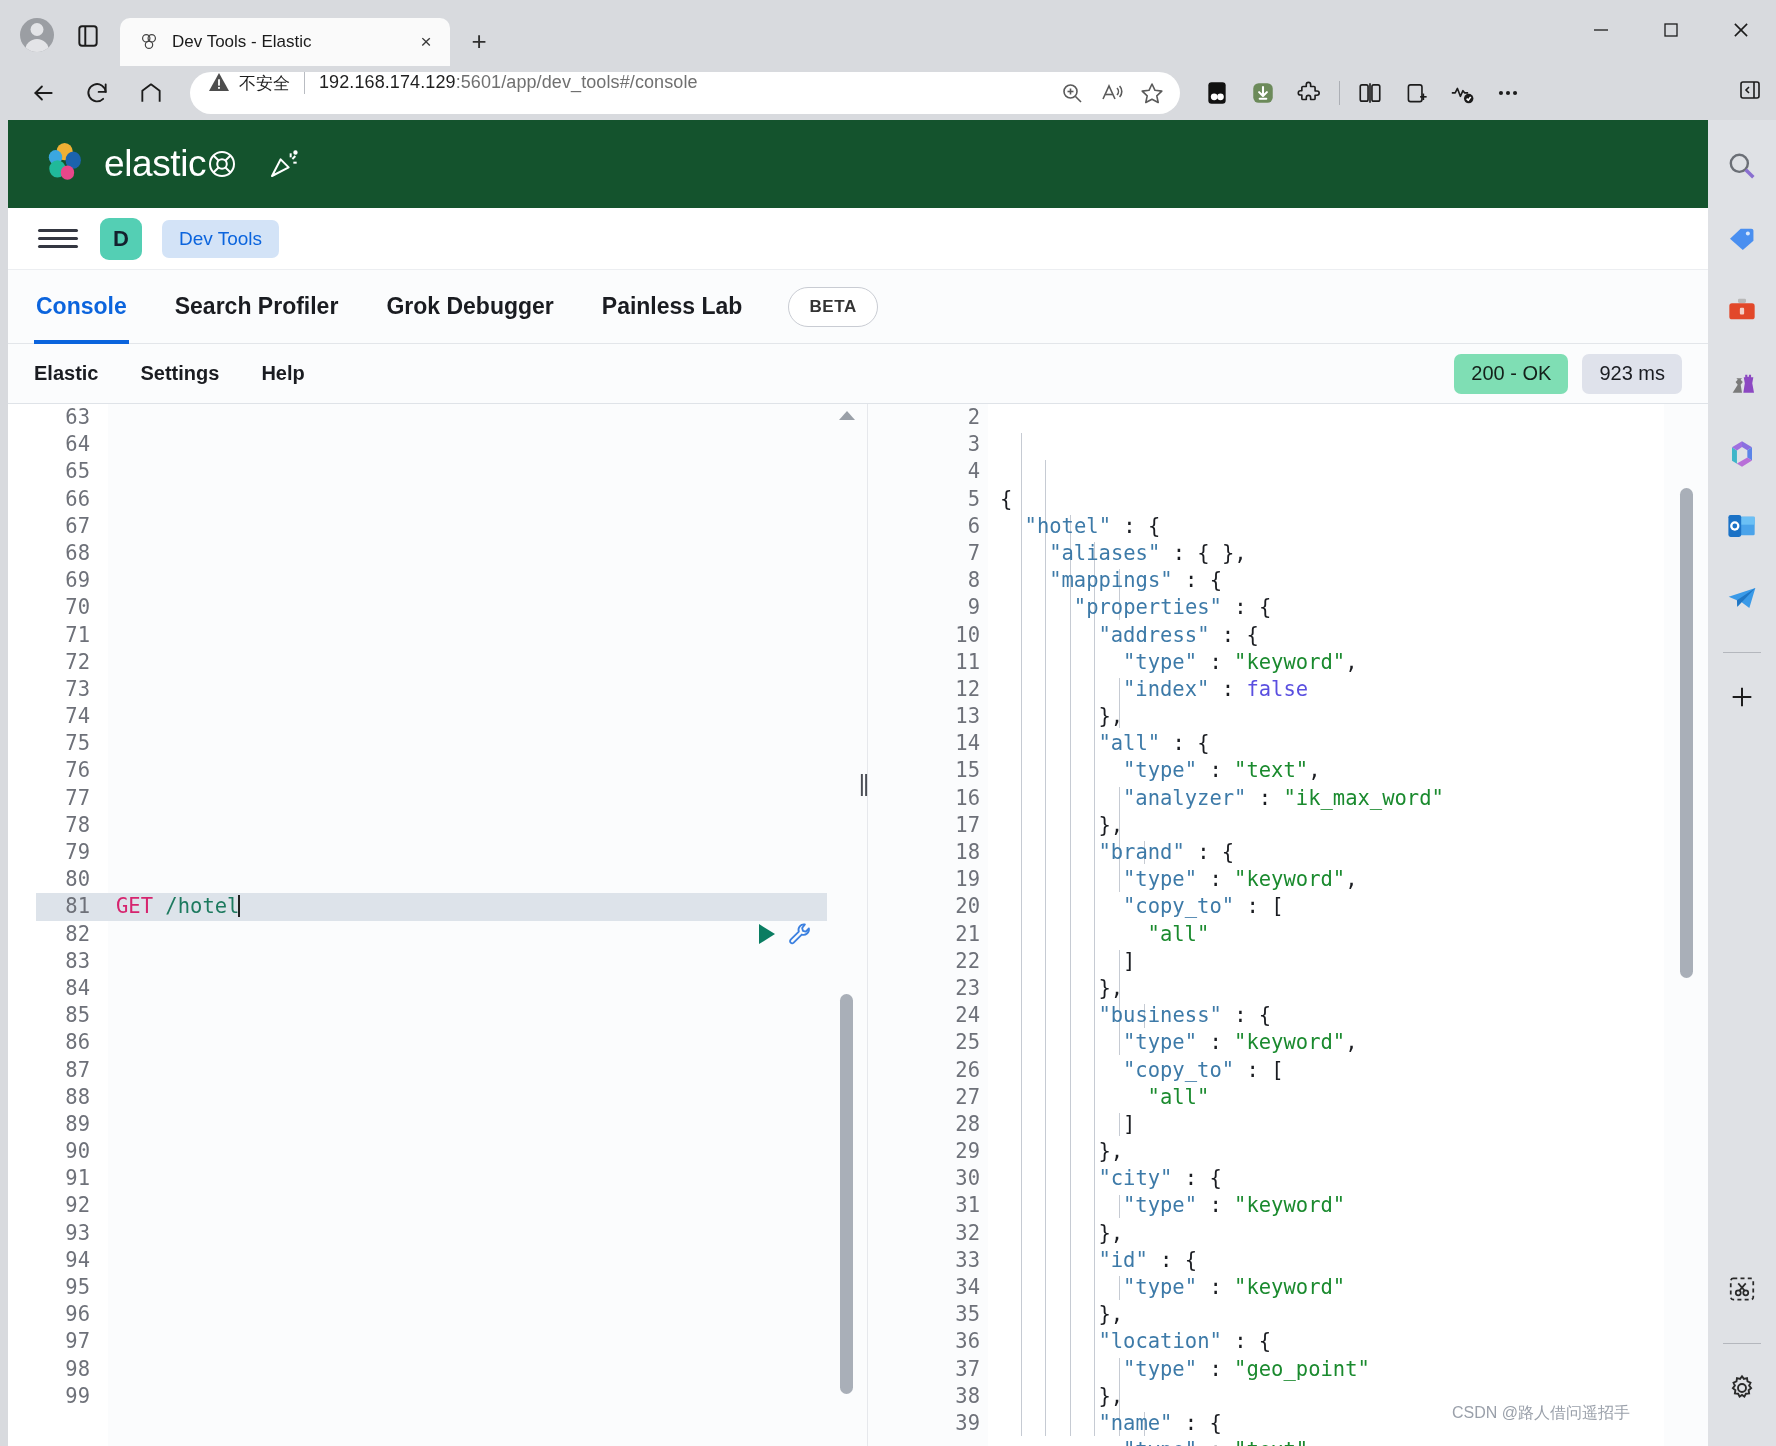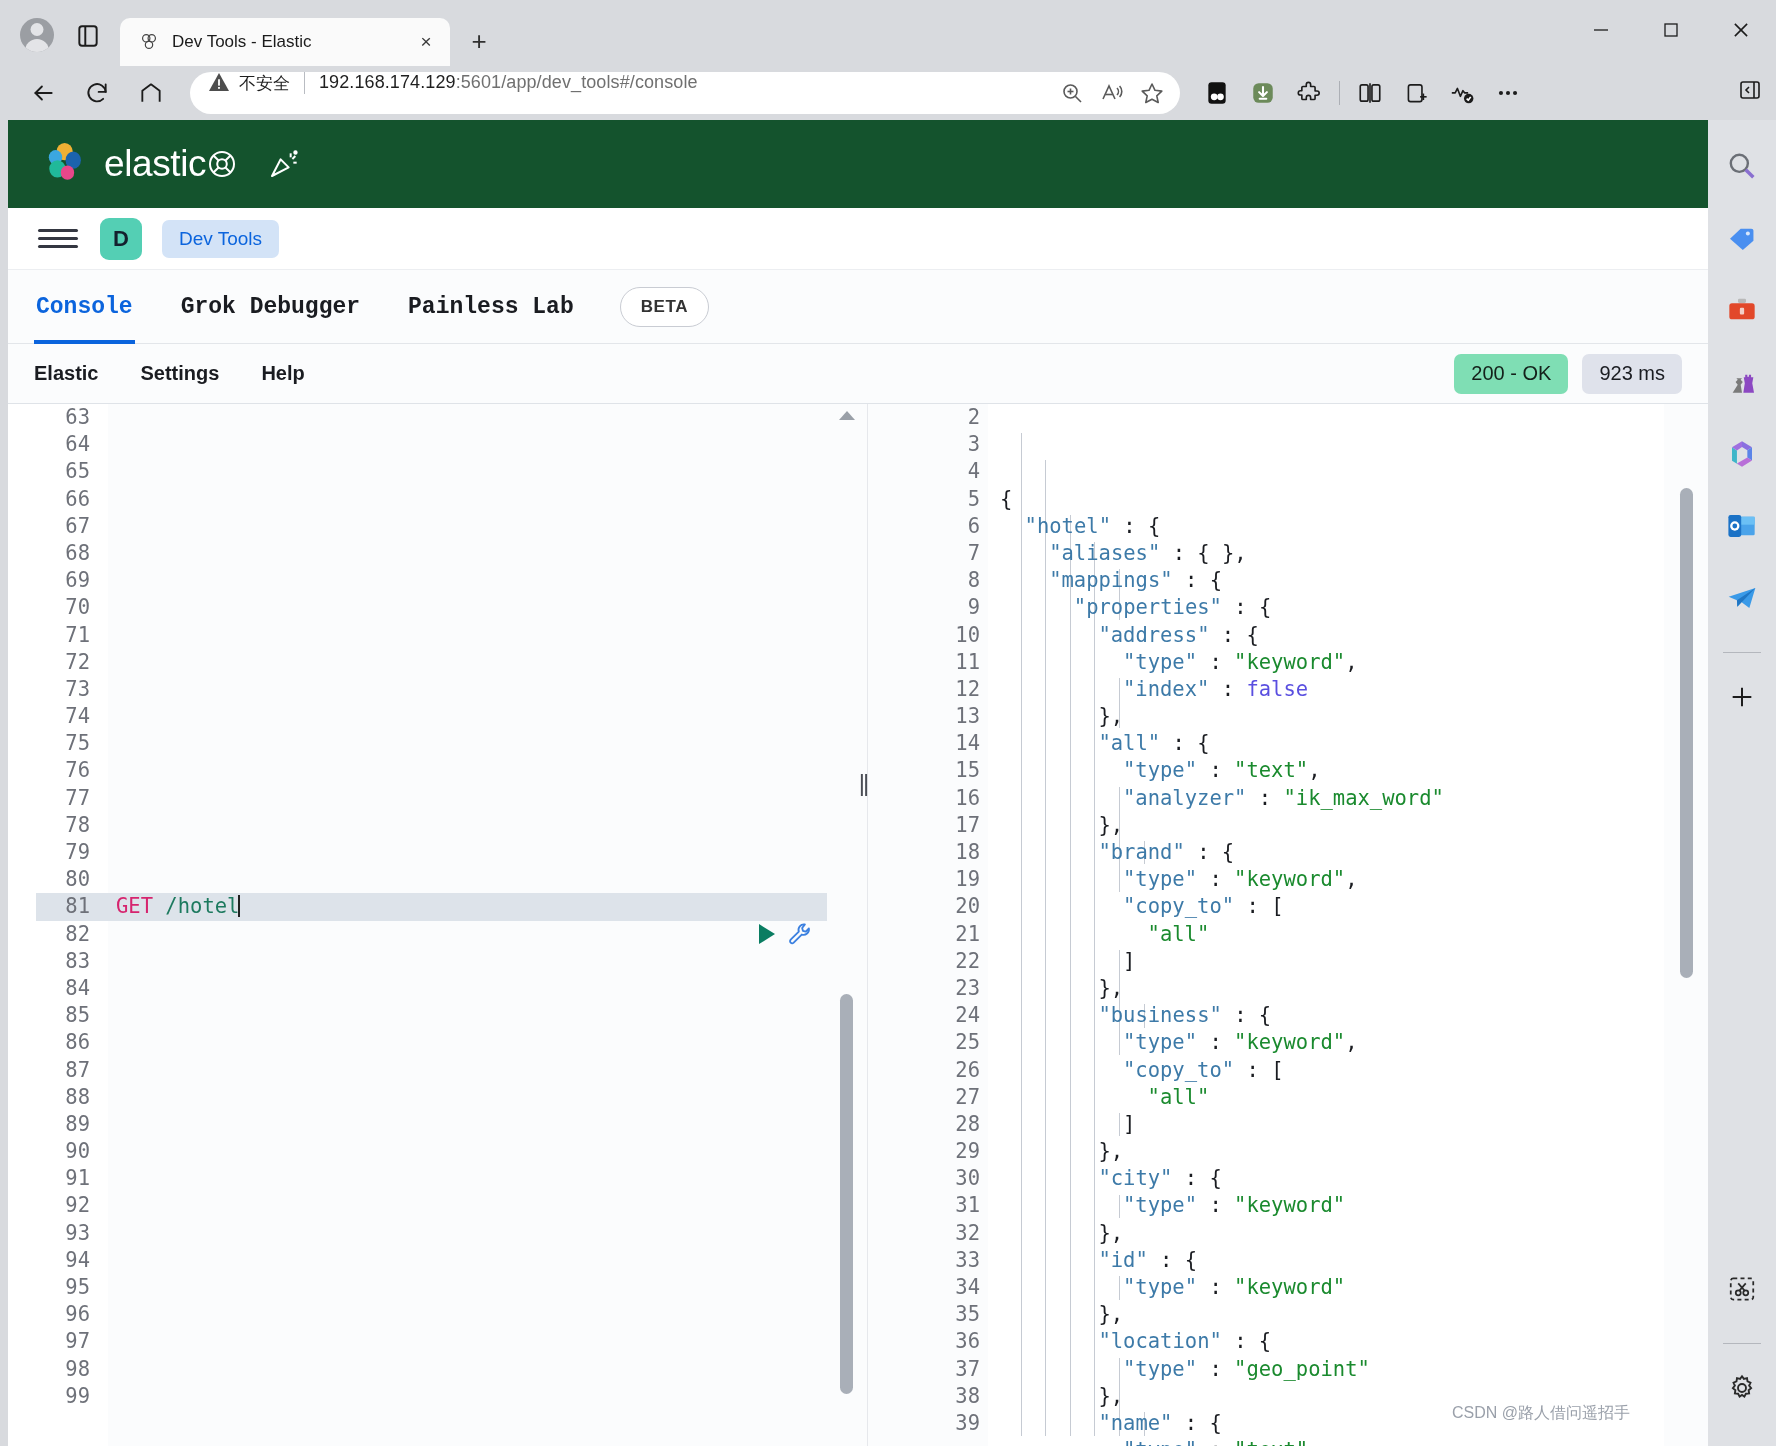--- a/index.html
+++ b/index.html
@@ -138,21 +138,21 @@
     display: flex; align-items: center; padding: 0 17px; font-size: 19px; margin-left: 20px;
   }
 
   
   .el-tabs {
     height: 74px; background: #fbfcfd; display: flex; align-items: center;
     padding: 0 26px; border-bottom: 1px solid #e3e6ea;
   }
   .el-tab {
     height: 74px; display: flex; align-items: center; font-size: 23px; font-weight: 700;
-    color: #1a1c21; margin-right: 44px; position: relative; padding: 0 2px; font-family: Liberation Mono, monospace;
+    color: #1a1c21; margin-right: 44px; position: relative; padding: 0 2px;
   }
   .el-tab.active { color: #0b64dd; }
   .el-tab.active::after {
     content: ""; position: absolute; left: 0; right: 0; bottom: 0; height: 4px; background: #0b64dd;
   }
   .beta-pill {
     height: 40px; border: 1px solid #c9ccd3; border-radius: 20px; background: #fff;
     display: flex; align-items: center; padding: 0 20px; font-size: 17px; font-weight: 700;
     color: #333; letter-spacing: .6px;
   }
@@ -492,20 +492,21 @@
           <i></i>
           <i></i>
           <i></i>
         </div>
       <div class="crumb-badge">D</div>
       <div class="crumb-pill">Dev Tools</div>
     </div>
 
     <div class="el-tabs">
       <div class="el-tab active">Console</div>
+      <div class="el-tab">Search Profiler</div>
       <div class="el-tab">Grok Debugger</div>
       <div class="el-tab">Painless Lab</div>
       <div class="beta-pill">BETA</div>
     </div>
 
     <div class="el-actions">
       <span class="act-link">Elastic</span>
       <span class="act-link">Settings</span>
       <span class="act-link">Help</span>
       <span class="status-right">

